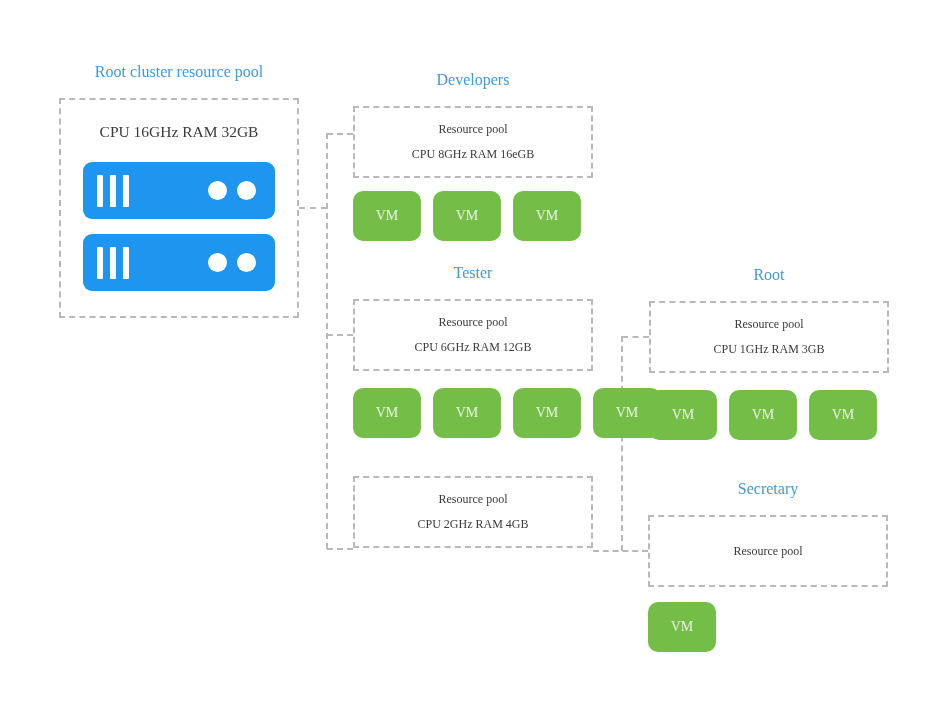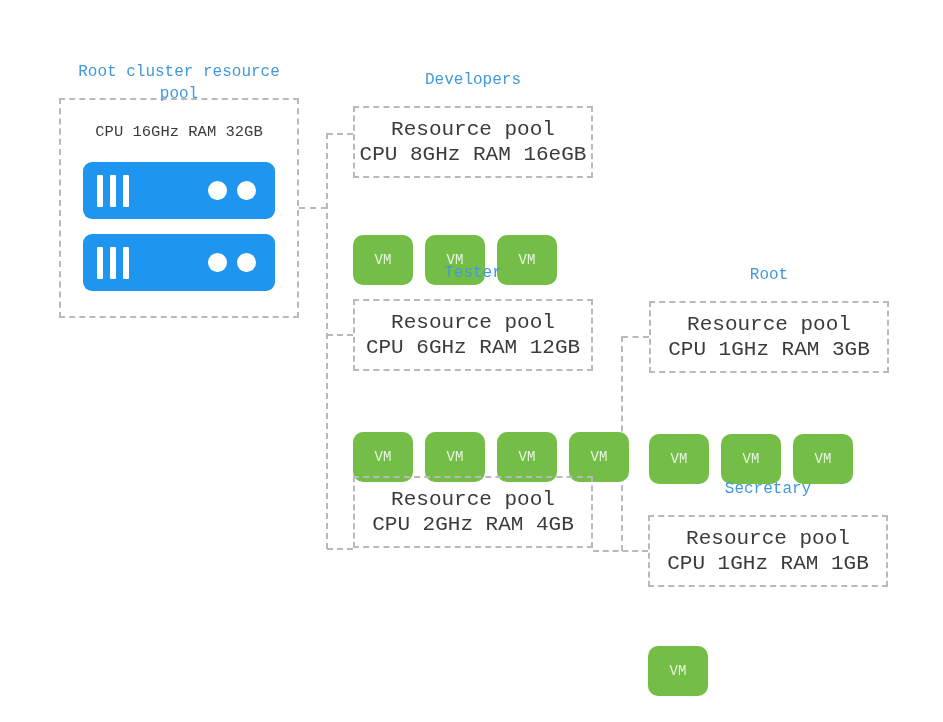--- a/index.html
+++ b/index.html
@@ -8,38 +8,38 @@
     --vm-green:#74BE48;
     --vm-text:#E8F5E0;
     --box-border:#B9B9B9;
     --text-dark:#3B3B3B;
     --background:#FFFFFF;
   }
   *{margin:0;padding:0;box-sizing:border-box;}
   html,body{background:#f4f4f4;}
   .canvas{
     position:relative;width:943px;height:722px;background:var(--background);
-    font-family:Liberation Mono, monospace;overflow:hidden;
+    font-family:Liberation Serif, serif;overflow:hidden;
   }
   .section{position:absolute;width:240px;}
   .sec-root{left:59px;top:61px;}
   .sec-developers{left:353px;top:69px;}
   .sec-tester{left:353px;top:262px;}
   .sec-sales{left:649px;top:264px;}
   .sec-other{left:353px;top:476px;}
   .sec-secretary{left:648px;top:478px;}
 
   .section-title{
     height:22px;line-height:22px;margin-bottom:15px;text-align:center;
     font-size:16px;color:var(--label-blue);
   }
   .pool-box{
     border:2px dashed var(--box-border);height:72px;
     display:flex;flex-direction:column;justify-content:center;
-    text-align:center;font-size:21px;line-height:25px;color:var(--text-dark);
+    text-align:center;font-size:12px;line-height:25px;color:var(--text-dark);
   }
   .root-box{
     border:2px dashed var(--box-border);height:220px;
     padding-top:20px;text-align:center;
   }
   .root-spec{font-size:15.5px;color:var(--text-dark);height:24px;line-height:24px;margin-bottom:18px;}
 
   .server{
     width:192px;height:57px;border-radius:9px;background:var(--server-blue);
     margin:0 auto 15px auto;display:flex;align-items:center;padding-left:14px;
@@ -47,24 +47,23 @@
   }
   .server-bars{display:flex;gap:7px;}
   .server-bars i{display:block;width:6px;height:32px;background:#fff;border-radius:1px;}
   .server-leds{position:absolute;right:19px;top:19px;display:flex;gap:10px;}
   .server-leds i{display:block;width:19px;height:19px;border-radius:50%;background:#fff;}
 
   .vm-row{display:flex;gap:12px;margin-top:13px;}
   .sec-tester .vm-row,.sec-sales .vm-row{margin-top:17px;}
   .sec-secretary .vm-row{margin-top:15px;}
   .vm{
-    width:60px;height:50px;border-radius:10px;background:var(--vm-green);
+    width:68px;height:50px;border-radius:10px;background:var(--vm-green);
     color:var(--vm-text);font-size:14px;display:flex;align-items:center;justify-content:center;
     flex:0 0 auto;
-    margin-top:44px;
   }
 
   .connector{position:absolute;}
   .conn-v{width:0;border-left:2px dashed var(--box-border);}
   .conn-h{height:0;border-top:2px dashed var(--box-border);}
   .trunk-left{left:326px;top:133px;height:416px;}
   .stub-developers{left:327px;top:133px;width:26px;}
   .stub-root{left:299px;top:207px;width:28px;}
   .stub-tester{left:327px;top:334px;width:26px;}
   .stub-other{left:327px;top:548px;width:26px;}
@@ -170,20 +169,19 @@
       <div>Resource pool</div>
       <div>CPU 2GHz RAM 4GB</div>
     </div>
     <div class="vm-row"></div>
   </div>
 
   <div class="section sec-secretary">
     <div class="section-title">Secretary</div>
     <div class="pool-box">
       <div>Resource pool</div>
-      <div>CPU 1GHz RAM 1GB</div>
     </div>
     <div class="vm-row">
   <div class="vm">VM</div>
 </div>
   </div>
 
 </div>
 
 </body></html>

